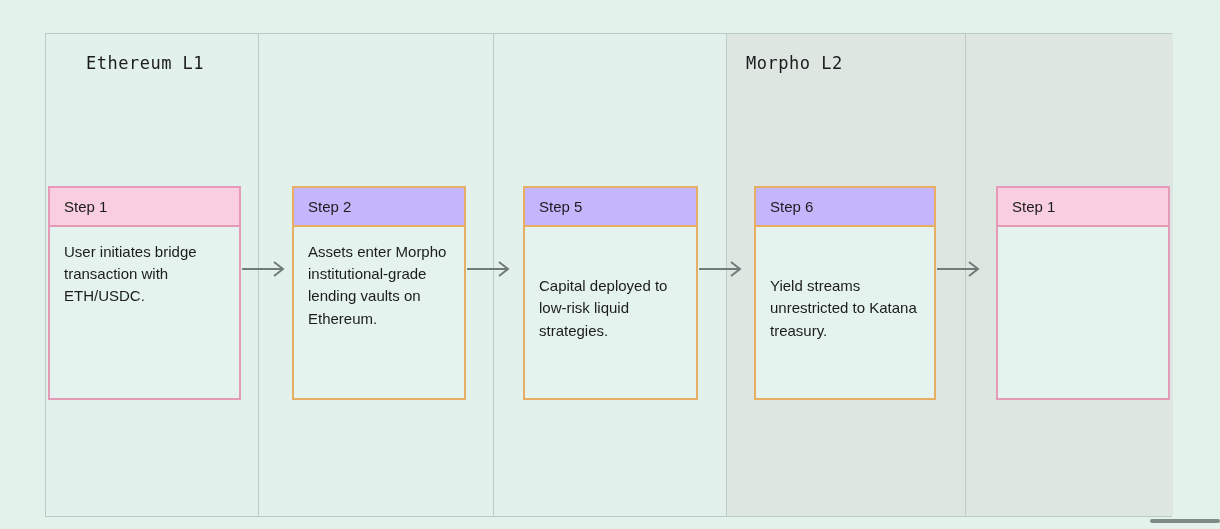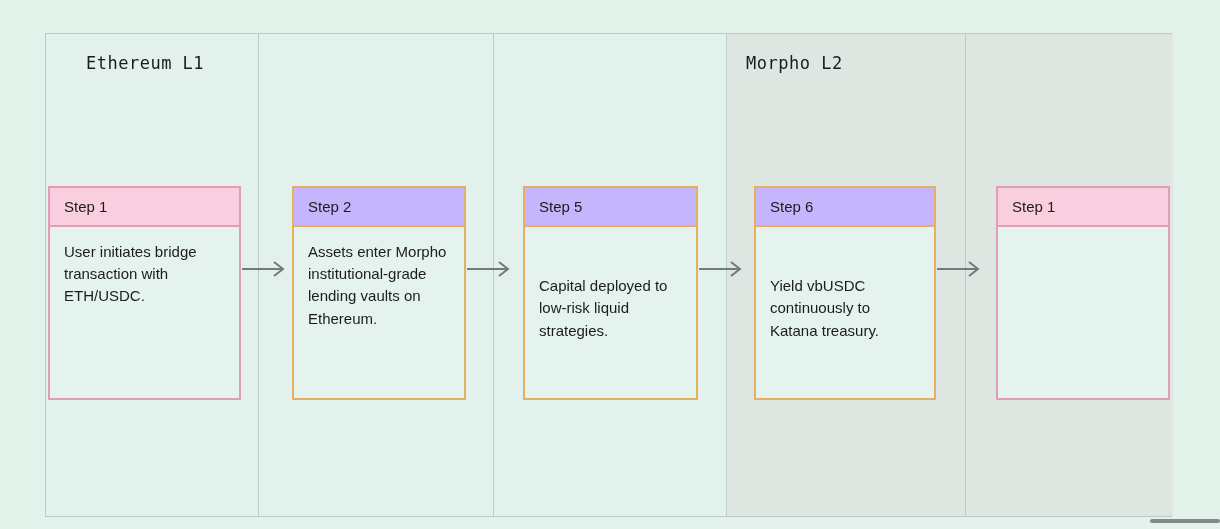--- a/index.html
+++ b/index.html
@@ -185,21 +185,21 @@
 
   <div class="arrow" id="arrow-3">
     <svg viewBox="0 0 46 18" xmlns="http://www.w3.org/2000/svg">
       <line x1="0" y1="9" x2="40" y2="9" stroke="#6f7c78" stroke-width="2"></line>
       <polyline points="32,2 41,9 32,16" fill="none" stroke="#6f7c78" stroke-width="2"></polyline>
     </svg>
   </div>
 
   <div class="step-box orange" id="step-box-4">
     <div class="step-header">Step 6</div>
-    <div class="step-body">Yield vbUSDC continuously to Katana treasury.</div>
+    <div class="step-body">Yield streams unrestricted to Katana treasury.</div>
   </div>
 
   <div class="arrow" id="arrow-4">
     <svg viewBox="0 0 46 18" xmlns="http://www.w3.org/2000/svg">
       <line x1="0" y1="9" x2="40" y2="9" stroke="#6f7c78" stroke-width="2"></line>
       <polyline points="32,2 41,9 32,16" fill="none" stroke="#6f7c78" stroke-width="2"></polyline>
     </svg>
   </div>
 
   <div class="step-box pink" id="step-box-5">

